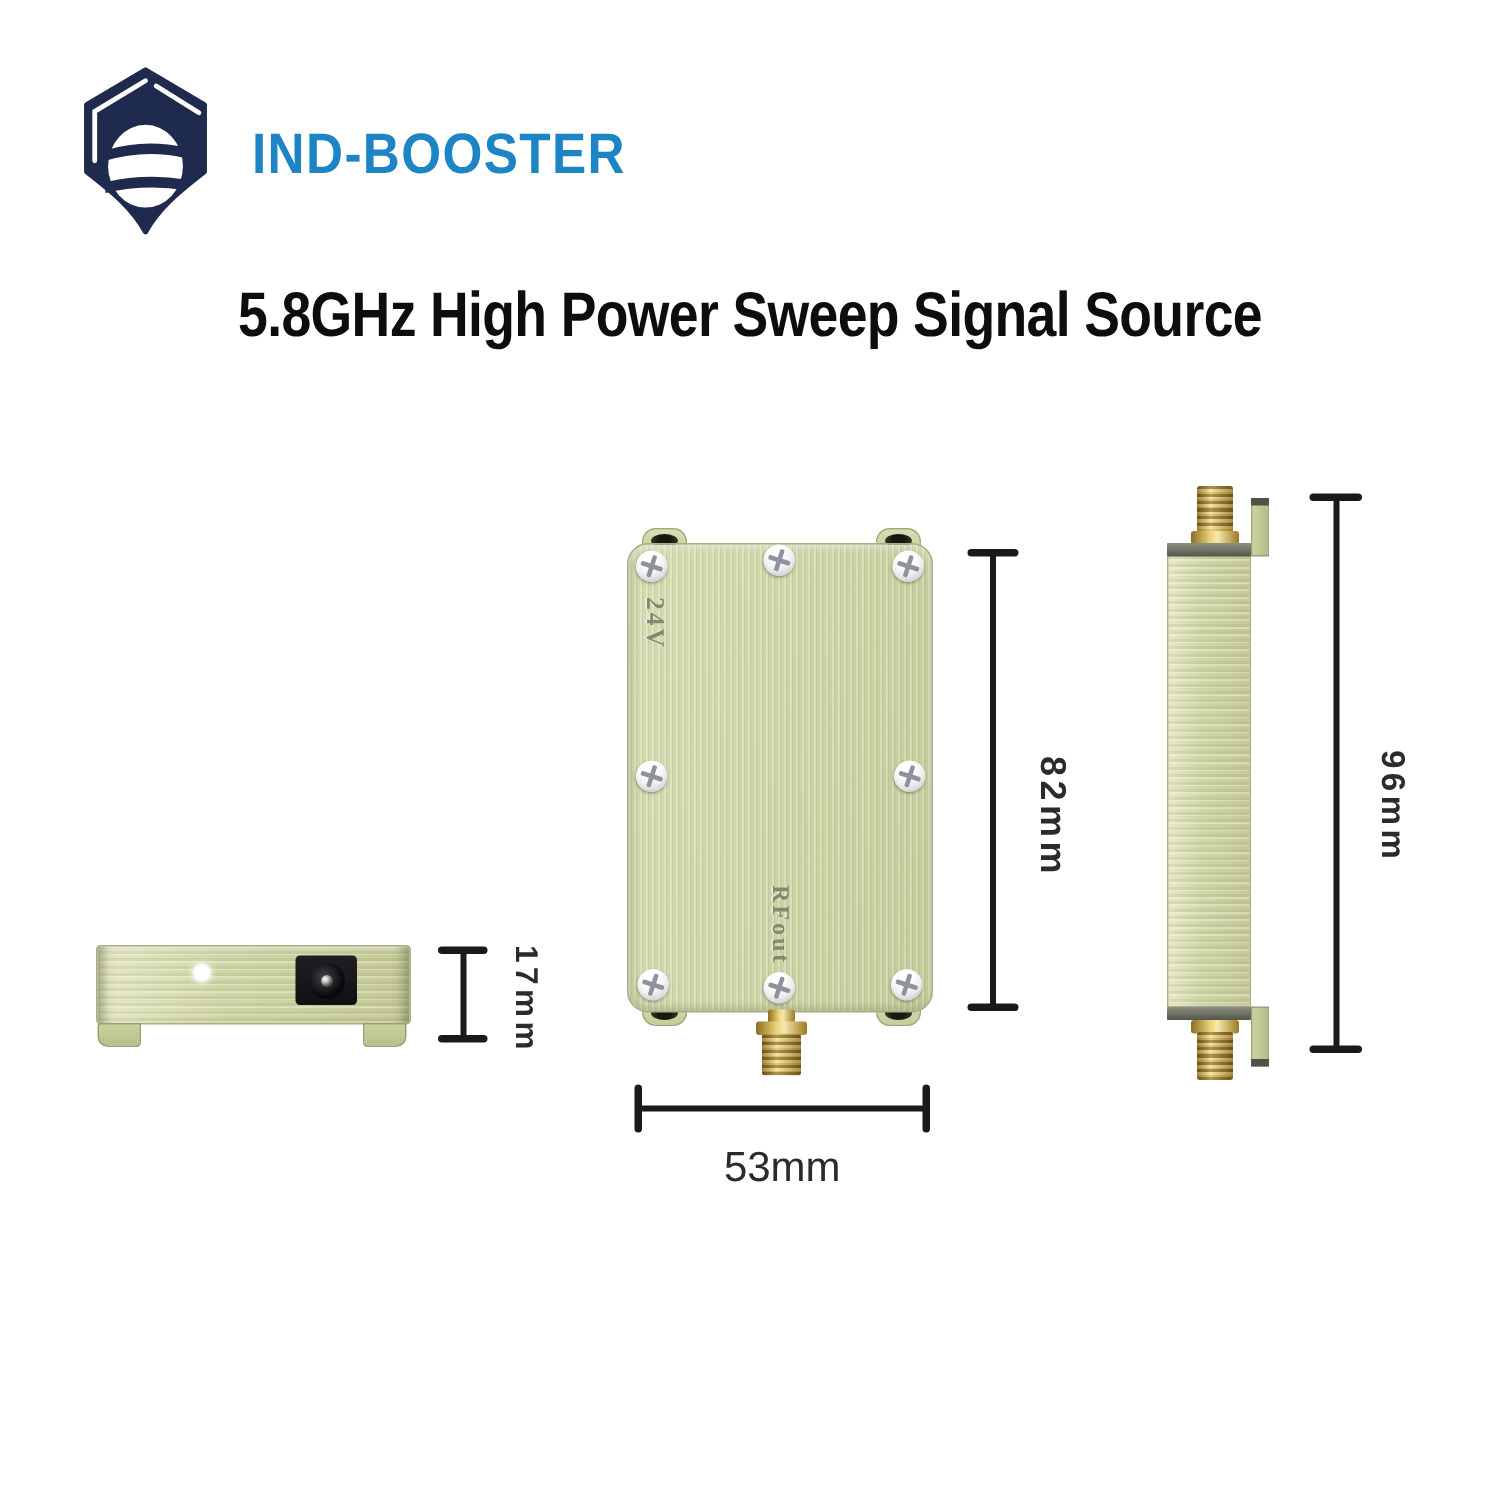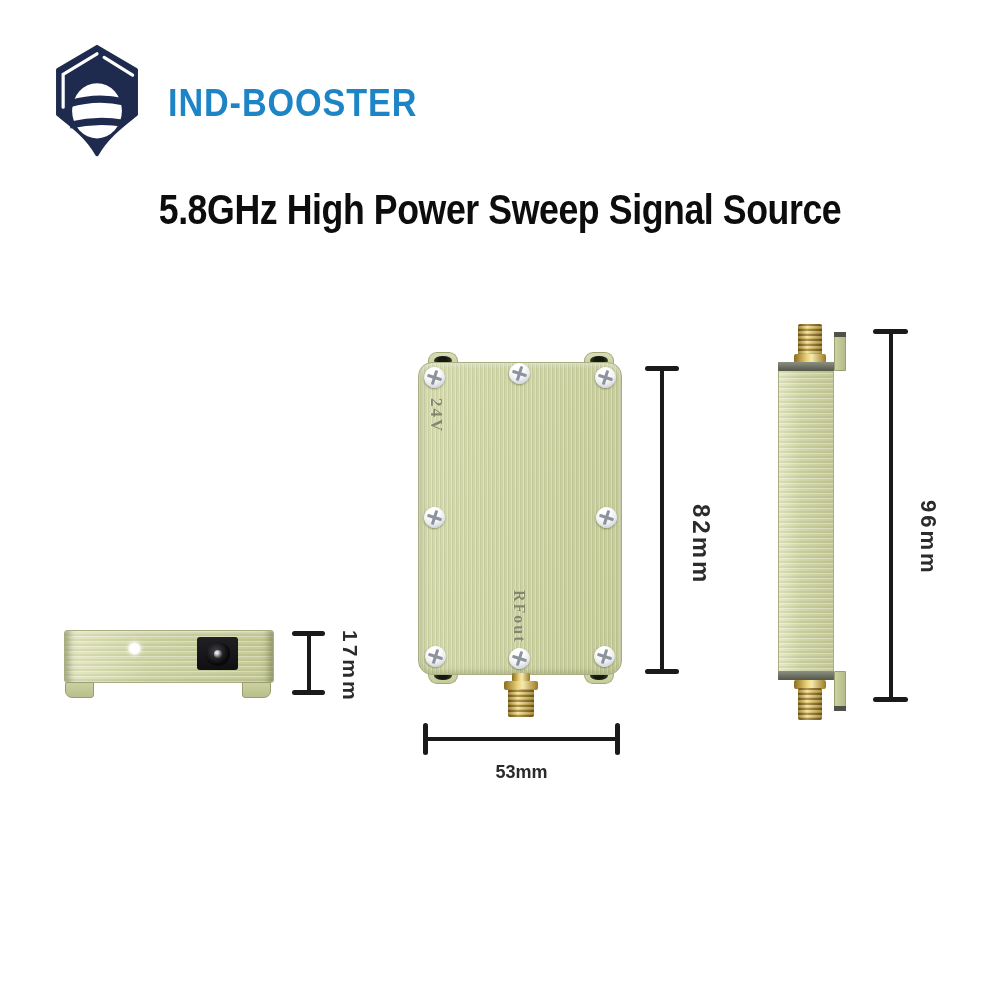--- a/index.html
+++ b/index.html
@@ -96,21 +96,21 @@
   .dim .vline { position:absolute; left:50%; top:2px; bottom:2px; width:4px; margin-left:-2px;
       background:#1a1a1a; border-radius:2px; }
   .dim .hline { position:absolute; top:50%; left:2px; right:2px; height:4px; margin-top:-2px;
       background:#1a1a1a; border-radius:2px; }
   .dim .cap-t { position:absolute; left:0; right:0; top:0; height:5px; background:#1a1a1a; border-radius:3px; }
   .dim .cap-b { position:absolute; left:0; right:0; bottom:0; height:5px; background:#1a1a1a; border-radius:3px; }
   .dim .cap-l { position:absolute; top:0; bottom:0; left:0; width:5px; background:#1a1a1a; border-radius:3px; }
   .dim .cap-r { position:absolute; top:0; bottom:0; right:0; width:5px; background:#1a1a1a; border-radius:3px; }
   .dim-label-v { position:absolute; writing-mode:vertical-rl; font-size:22px; font-weight:600;
       color:#2b2b2b; letter-spacing:3px; white-space:nowrap; }
-  .dim-label-h { position:absolute; text-align:center; font-size:18px; font-weight:700; color:#2b2b2b; }
+  .dim-label-h { position:absolute; text-align:center; font-size:28px; font-weight:400; color:#2b2b2b; }
 </style>
 </head>
 <body>
 
 <div class="canvas">
 
   <svg class="logo" viewBox="0 0 100 128" aria-hidden="true">
     <path d="M50 3 L94 29 L94 79 C79 91 61 104 50 124 C39 104 21 91 6 79 L6 29 Z" fill="#1f2b4e" stroke="#1f2b4e" stroke-width="4" stroke-linejoin="round"></path>
     <path d="M12 71 L12 34 L50 11" stroke="#ffffff" stroke-width="3.6" fill="none" stroke-linecap="round"></path>
     <path d="M58 15 L90 35" stroke="#ffffff" stroke-width="3.6" fill="none" stroke-linecap="round"></path>

